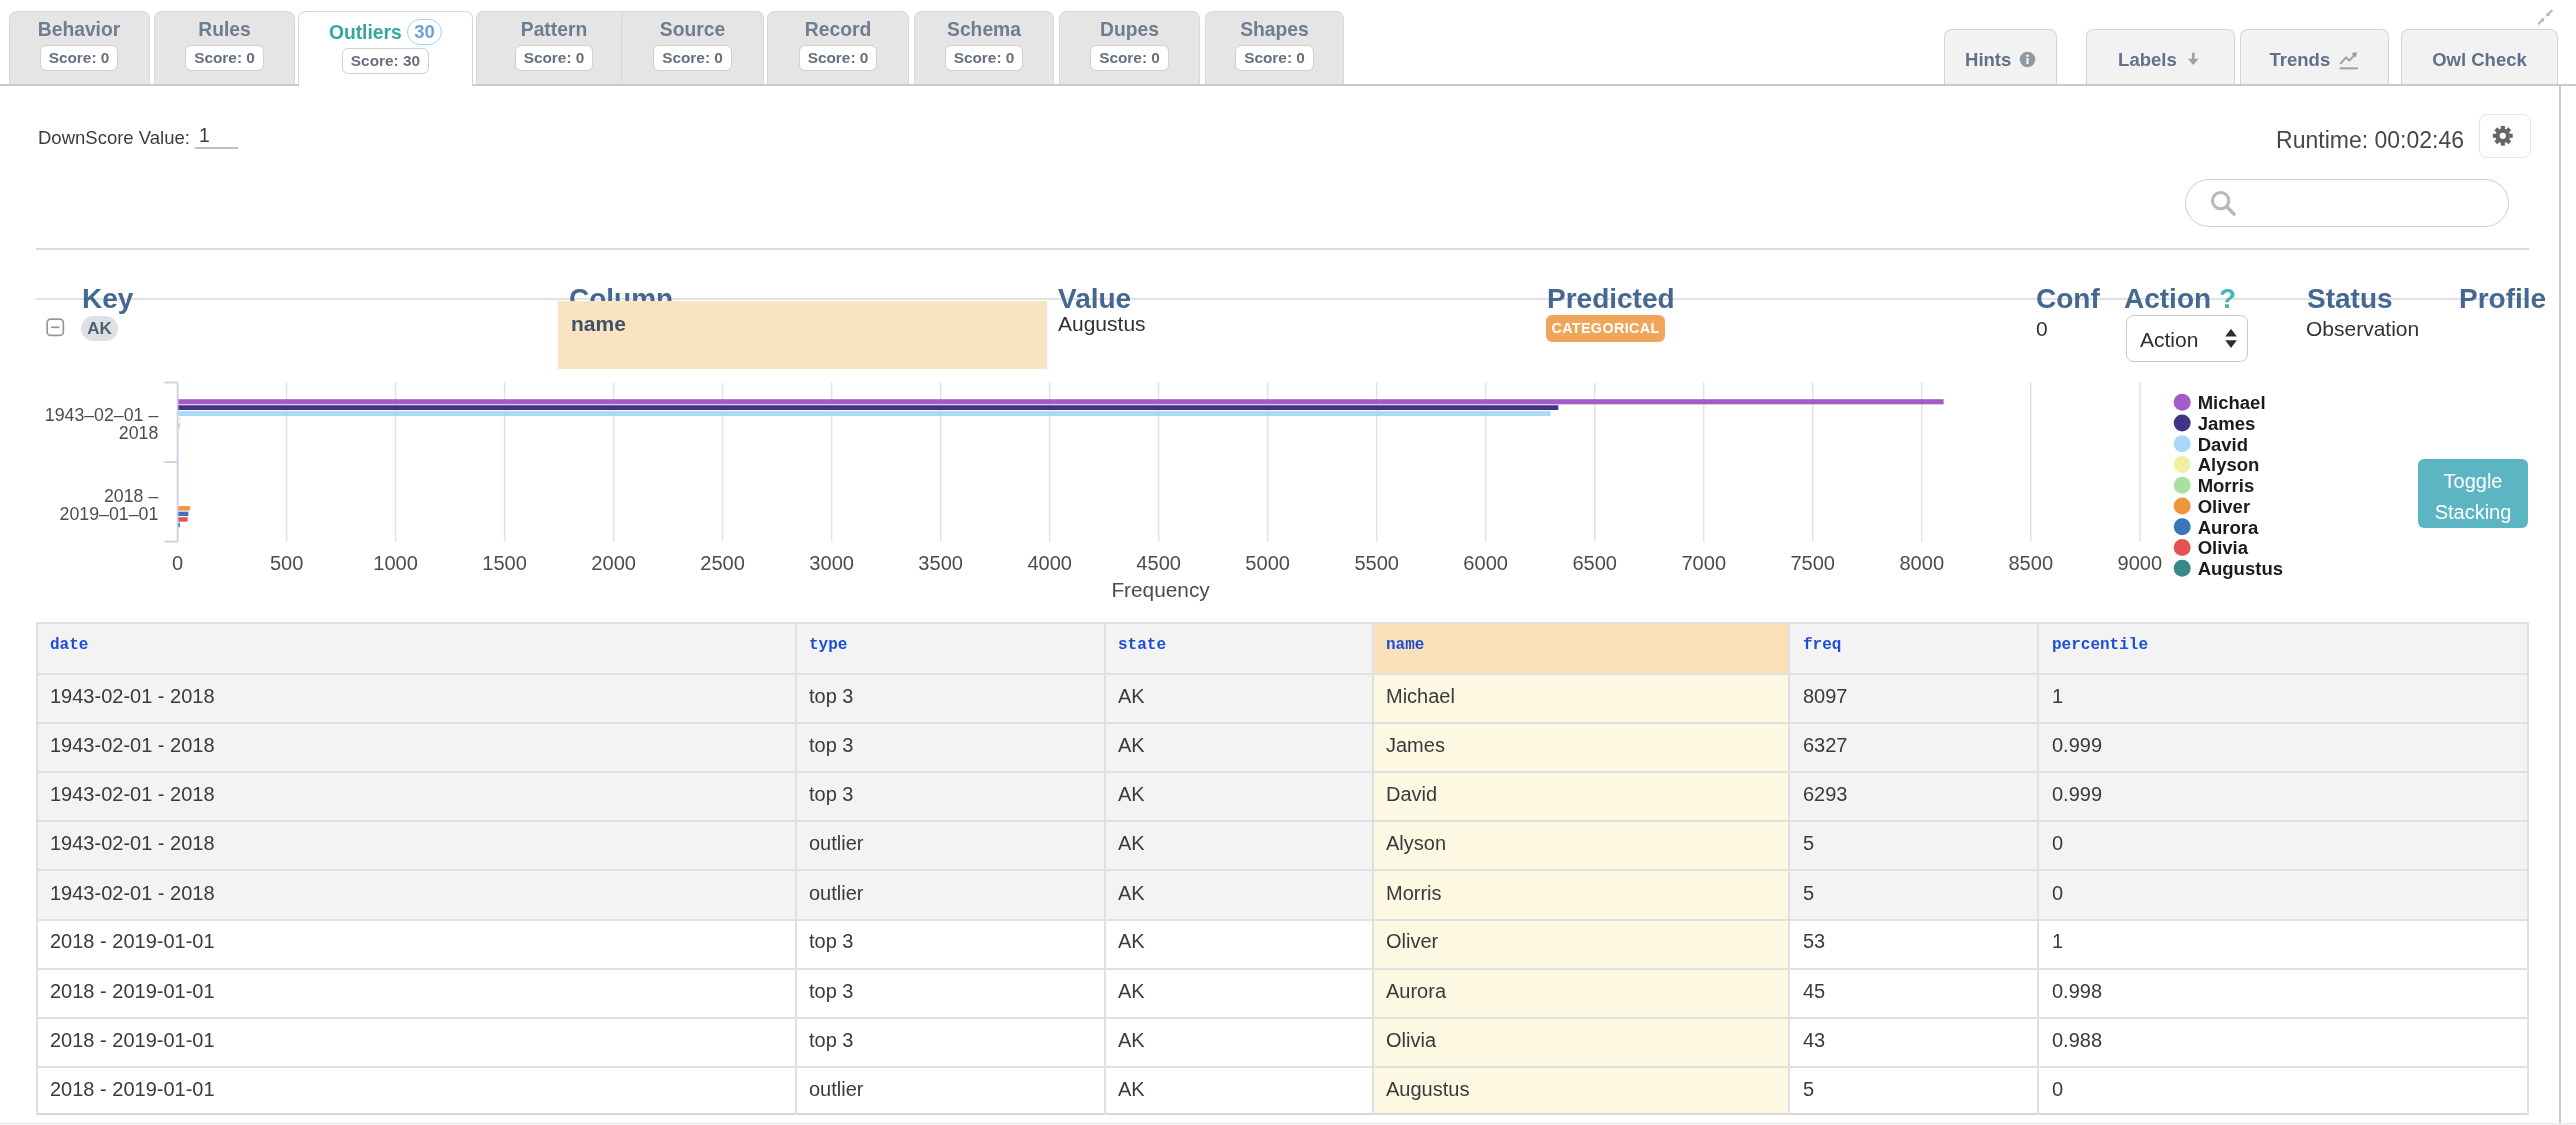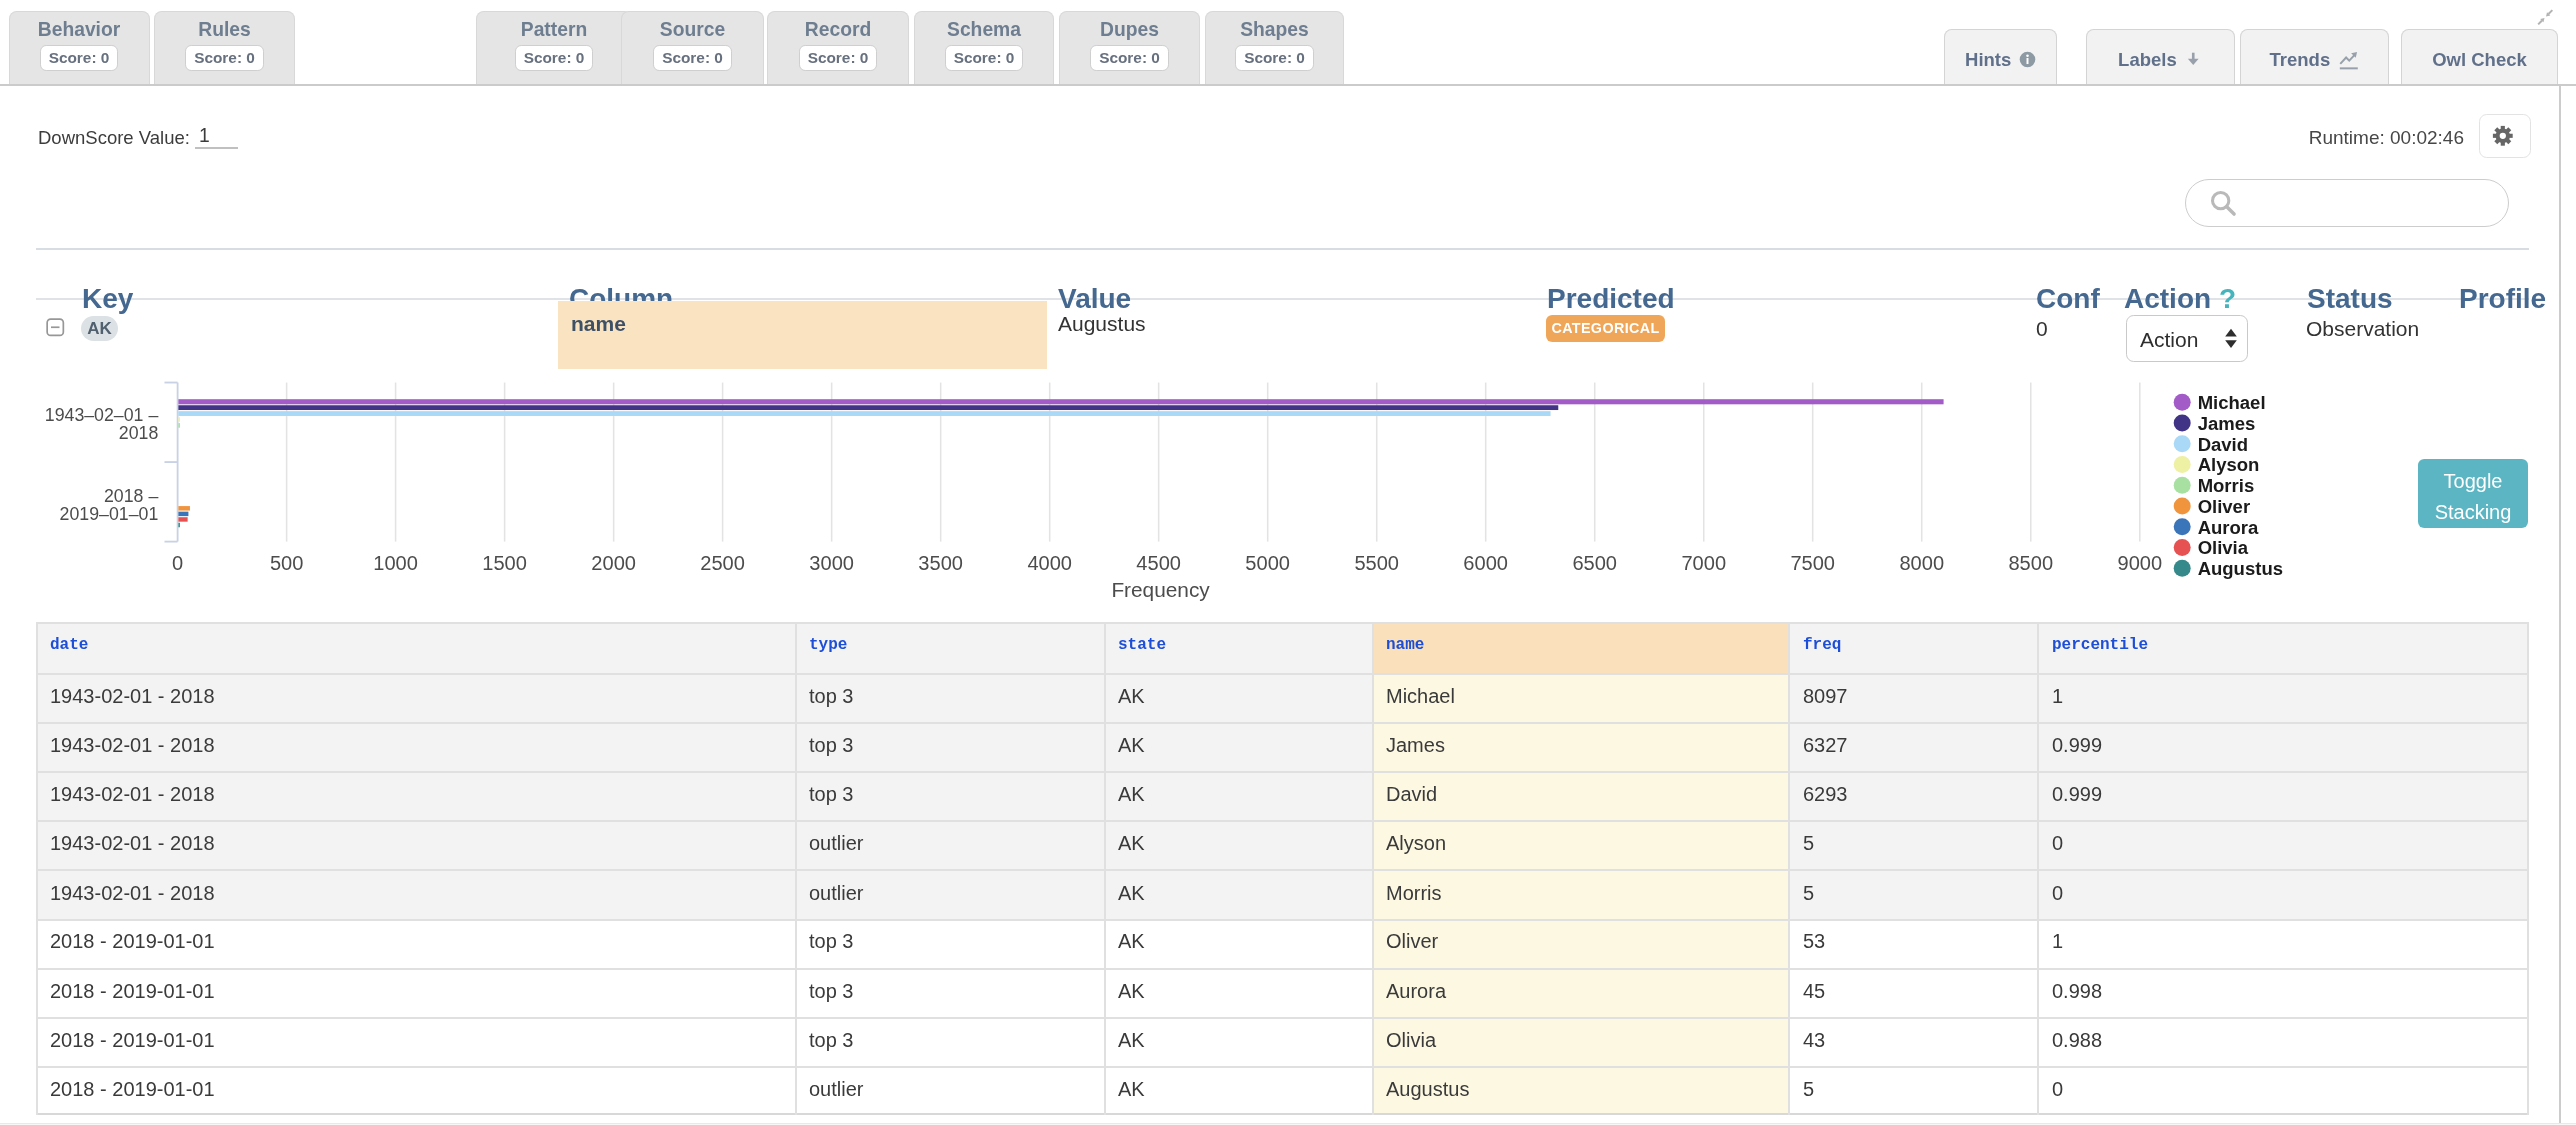--- a/index.html
+++ b/index.html
@@ -22,20 +22,21 @@
 .txt { position:absolute; font-size:21px; color:#333; }
 .l2hdr { position:absolute; font-size:16px; font-weight:bold; color:#1d4ed8;font-family:Liberation Mono, monospace; }
 .l2txt { position:absolute; font-size:20px; color:#3a3a3a; }
 .vline { position:absolute; width:1.5px; background:#e0e0e0; }
 .hline { position:absolute; height:1.5px; background:#e0e0e0; }
 </style></head><body>
 <div id="page">
 <div class="abs" style="left:0;top:84px;width:2576px;height:2.3px;background:#cbcbcb;z-index:1"></div>
 <div class="tab" style="left:8.5px;width:141px"><div class="tabtitle">Behavior</div><div class="score">Score: 0</div></div>
 <div class="tab" style="left:154px;width:141px"><div class="tabtitle">Rules</div><div class="score">Score: 0</div></div>
+<div class="tab active" style="left:298px;width:175px"><div class="tabtitle"><span style="color:#35a7a3">Outliers</span> <span style="display:inline-block;border:1.5px solid #a9d2f1;border-radius:771px;padding:0.8px 6.2px;font-size:18.5px;color:#6fa1d3;vertical-align:1.5px">30</span></div><div class="score">Score: 30</div></div>
 <div class="tab" style="left:476px;width:156px"><div class="tabtitle">Pattern</div><div class="score">Score: 0</div></div>
 <div class="tab" style="left:621px;width:143px"><div class="tabtitle">Source</div><div class="score">Score: 0</div></div>
 <div class="tab" style="left:767px;width:142px"><div class="tabtitle">Record</div><div class="score">Score: 0</div></div>
 <div class="tab" style="left:914px;width:140px"><div class="tabtitle">Schema</div><div class="score">Score: 0</div></div>
 <div class="tab" style="left:1059px;width:141px"><div class="tabtitle">Dupes</div><div class="score">Score: 0</div></div>
 <div class="tab" style="left:1205px;width:139px"><div class="tabtitle">Shapes</div><div class="score">Score: 0</div></div>
 <div class="rtab" style="left:1944px;width:113px">Hints<svg width="17" height="17" viewBox="0 0 24 24" style="margin-left:7.7px">
         <circle cx="12" cy="12" r="11" fill="#8d99a3"></circle>
         <circle cx="12" cy="6.6" r="1.8" fill="#fff"></circle>
         <rect x="10.6" y="9.8" width="2.8" height="8.6" fill="#fff"></rect>
@@ -61,21 +62,21 @@
 </g>
 <g fill="#b3b3b3">
 <polygon points="13,11 18.6,9.7 14.3,5.4"></polygon>
 <polygon points="11,13 5.4,14.3 9.7,18.6"></polygon>
 </g>
     </svg>
 <div class="abs" style="left:2559px;top:84px;width:1.5px;height:1042px;background:#ccc"></div>
 <div class="abs" style="left:38px;top:127px;font-size:18.5px;color:#3c3c3c">DownScore Value:</div>
 <div class="abs" style="left:199px;top:125px;font-size:19.3px;color:#3c3c3c">1</div>
 <div class="abs" style="left:195px;top:147px;width:43px;height:1.5px;background:#c0c0c0"></div>
-<div class="abs" style="left:2232px;top:127px;width:232px;text-align:right;font-size:19px;color:#474747">Runtime: 00:02:46</div>
+<div class="abs" style="left:2232px;top:127px;width:232px;text-align:right;font-size:23px;color:#474747">Runtime: 00:02:46</div>
 <div class="abs" style="left:2479px;top:114px;width:52px;height:44px;border:1.5px solid #e3e3e3;border-radius:7.7px;background:#fff">
 <svg width="21.6" height="21.6" viewBox="-12 -12 24 24" style="margin:10px 0 0 12.4px">
 <g fill="#666">
           <rect x="-2.3" y="-11" width="4.6" height="5.5" transform="rotate(0)"></rect>
           <rect x="-2.3" y="-11" width="4.6" height="5.5" transform="rotate(45)"></rect>
           <rect x="-2.3" y="-11" width="4.6" height="5.5" transform="rotate(90)"></rect>
           <rect x="-2.3" y="-11" width="4.6" height="5.5" transform="rotate(135)"></rect>
           <rect x="-2.3" y="-11" width="4.6" height="5.5" transform="rotate(180)"></rect>
           <rect x="-2.3" y="-11" width="4.6" height="5.5" transform="rotate(225)"></rect>
           <rect x="-2.3" y="-11" width="4.6" height="5.5" transform="rotate(270)"></rect>

